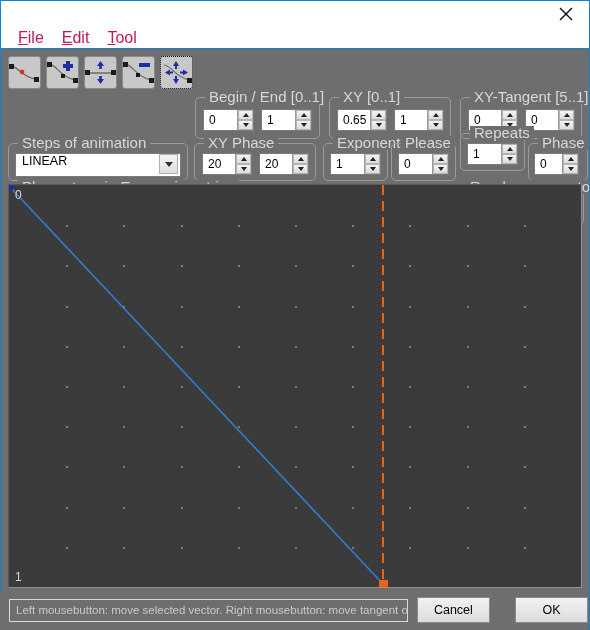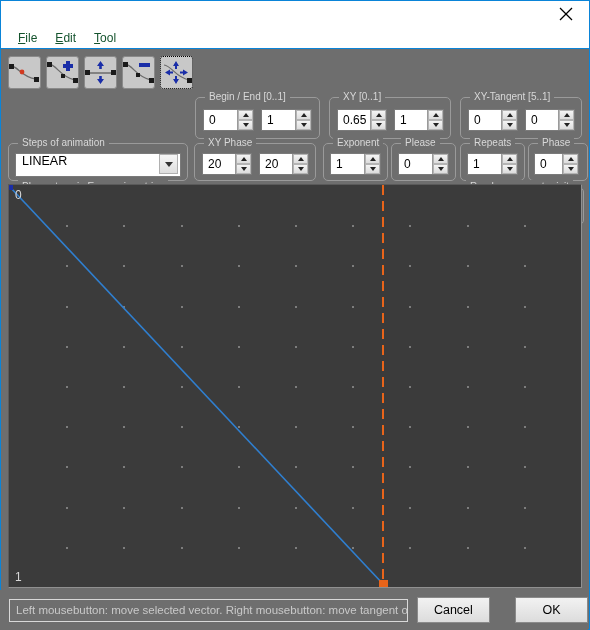--- a/index.html
+++ b/index.html
@@ -33,22 +33,22 @@
   
   .menubar {
     height: 22px;
     background: #ffffff;
     display: flex;
     align-items: center;
     padding-left: 8px;
     border-bottom: 1px solid #0a84d8;
   }
   .menu-item {
-    font-size: 12px;
-    color: #14532d;
+    font-size: 16px;
+    color: #be185d;
     padding: 2px 9px;
     cursor: default;
     white-space: nowrap;
   }
   .menu-item u { text-decoration: underline; }
 
   
   .panel {
     background: #6e6e6e;
     padding: 0;
@@ -82,21 +82,21 @@
   .group {
     position: absolute;
     border: 1px solid #9a9a9a;
     border-radius: 5px;
   }
   .group > .legend {
     position: absolute;
     top: -8px; left: 9px;
     background: #6e6e6e;
     padding: 0 4px;
-    font-size: 10px;
+    font-size: 15px;
     color: #d8d8d8;
     white-space: nowrap;
     line-height: 14px;
   }
 
   
   .spin {
     display: flex;
     align-items: stretch;
     background: #ffffff;
@@ -468,21 +468,21 @@
         <span>
             <i class="arrow-up"></i>
           </span>
         <span>
             <i class="arrow-dn"></i>
           </span>
       </div>
     </div>
   </div>
 
-  <div class="group" style="left:459px; top:94px; width:65px; height:38px;">
+  <div class="group" style="left:459px; top:84px; width:65px; height:38px;">
     <div class="legend">Repeats</div>
     <div class="spin" style="position:absolute; left:6px; top:9px; width:51px;">
       <input type="text" value="1" style="">
       <div class="spin-arrows">
         <span>
             <i class="arrow-up"></i>
           </span>
         <span>
             <i class="arrow-dn"></i>
           </span>

